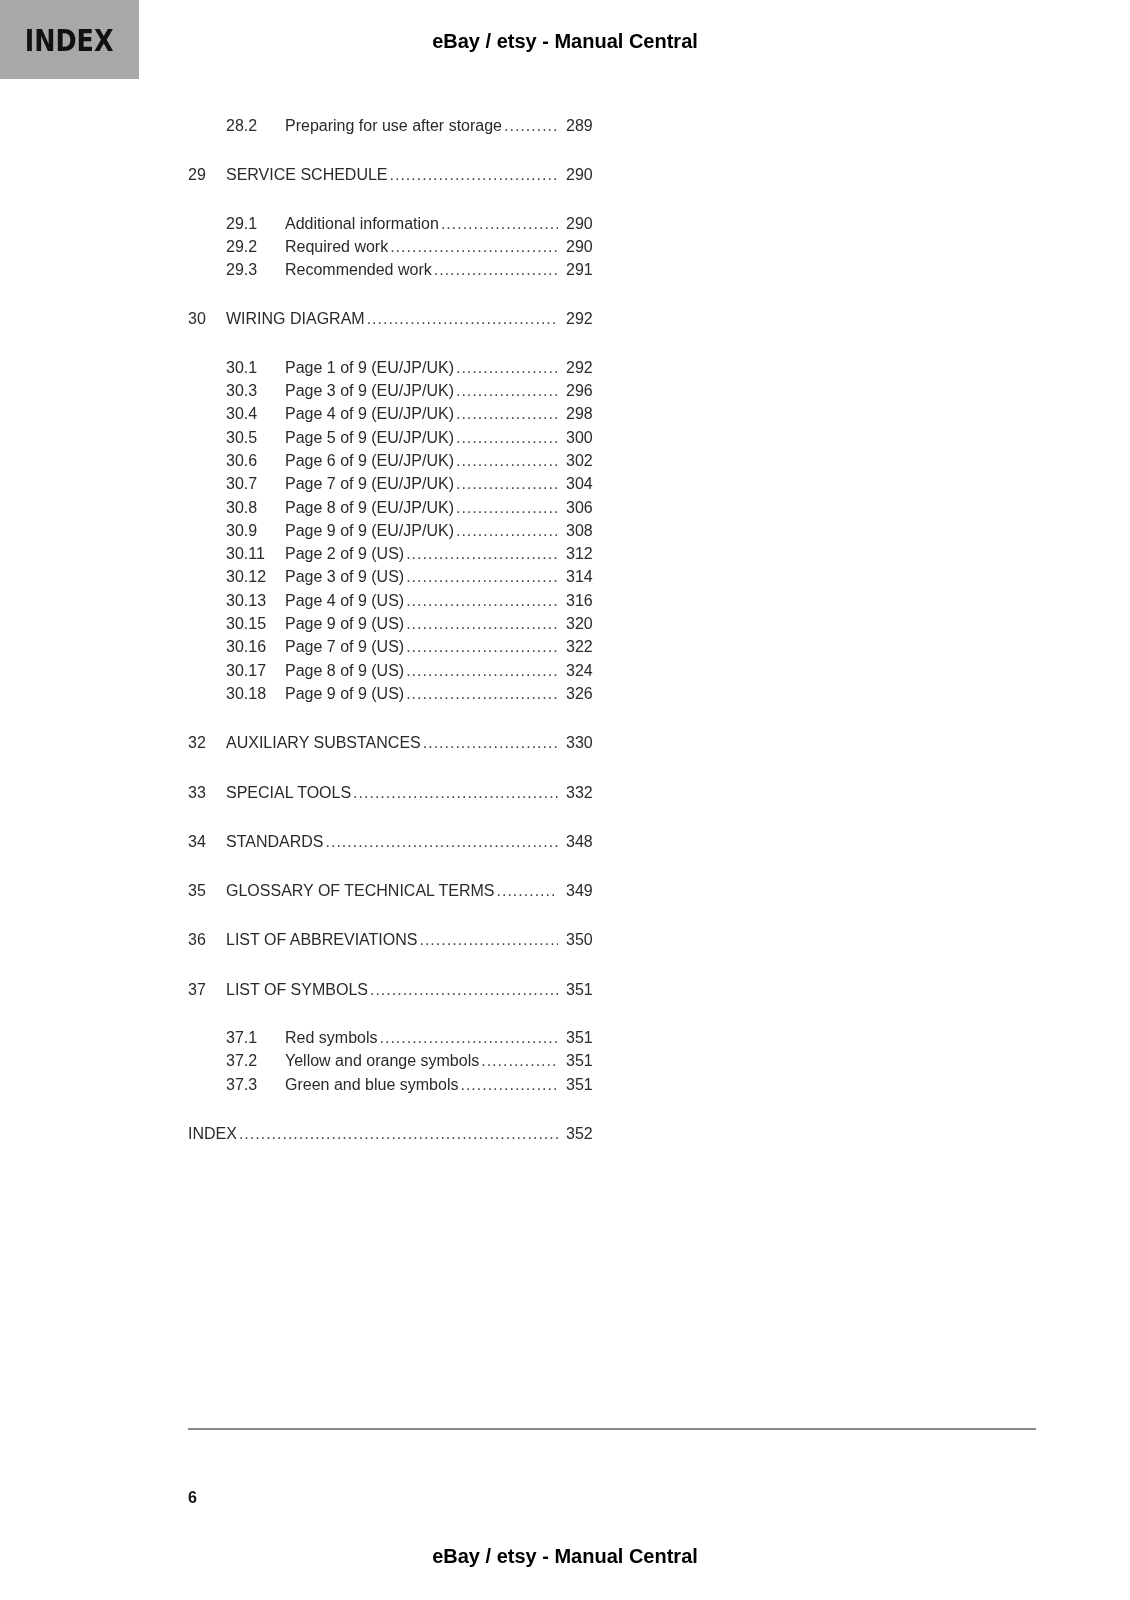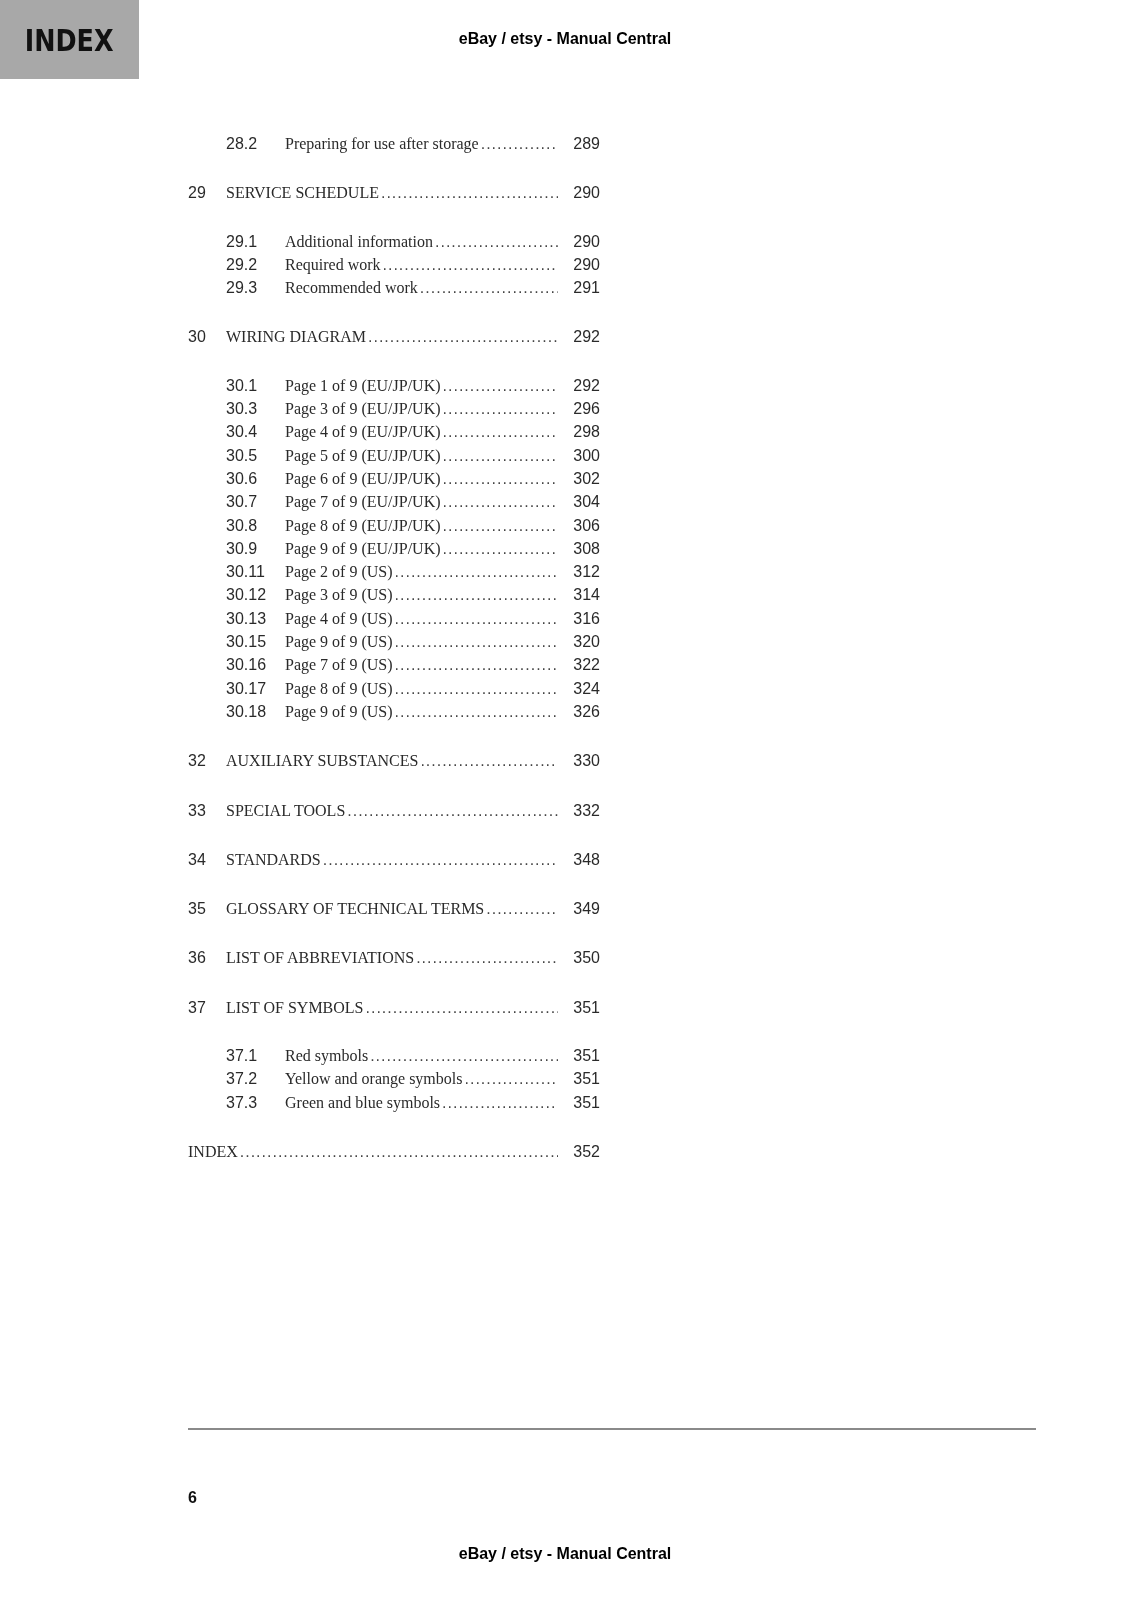--- a/index.html
+++ b/index.html
@@ -10,43 +10,43 @@
   .index-tab {
     position: absolute; left: 0; top: 0; width: 139px; height: 79px;
     background: #a8a8a8; display: flex; align-items: center; justify-content: center;
   }
   .index-tab span {
     font-family: "DejaVu Sans", sans-serif; font-weight: bold; font-size: 31px;
     color: #111; transform: scaleX(0.82); letter-spacing: 0px;
   }
   .watermark {
     position: absolute; left: 0; width: 1130px; text-align: center;
-    font-family: "Liberation Sans", sans-serif; font-weight: bold; font-size: 16px; color: #000;
+    font-family: "Liberation Sans", sans-serif; font-weight: bold; font-size: 20px; color: #000;
   }
   .watermark.top { top: 30px; padding-left: 0; }
   .watermark.top span, .watermark.bottom span { display: inline-block; transform: translateX(0px); }
   .watermark.bottom { top: 1545px; }
-  .toc { position: absolute; left: 188px; top: 132px; width: 412px; }
+  .toc { position: absolute; left: 188px; top: 114px; width: 412px; }
   .row {
     position: relative; display: flex; align-items: baseline;
     font-size: 16px; line-height: 23.3px; height: 23.3px; color: #2a2a2a;
   }
   .row.chapter { margin-top: 26px; }
   .row.sub-first { margin-top: 25px; }
   .num { flex: 0 0 auto; }
   .row.chapter .num { width: 38px; }
   .row.sub .num { width: 59px; margin-left: 38px; }
   .row.top .num { width: 0; }
-  .title { flex: 0 0 auto; white-space: nowrap; font-family: Liberation Serif, serif; }
+  .title { flex: 0 0 auto; white-space: nowrap; }
   .leader {
     flex: 1 1 auto; overflow: hidden; white-space: nowrap; margin: 0 8px 0 2px;
     letter-spacing: 1px; color: #444;
   }
   .leader::before { content: "................................................................................................................"; }
-  .page { flex: 0 0 auto; width: 34px; text-align: right; }
+  .page { flex: 0 0 auto; width: 34px; }
   .rule {
     position: absolute; left: 188px; top: 1428px; width: 848px; height: 2px; background: #8a8a8a;
   }
   .page-number {
     position: absolute; left: 188px; top: 1489px; font-size: 16px; font-weight: bold; color: #111;
   }
 </style>
 </head>
 <body>
 

